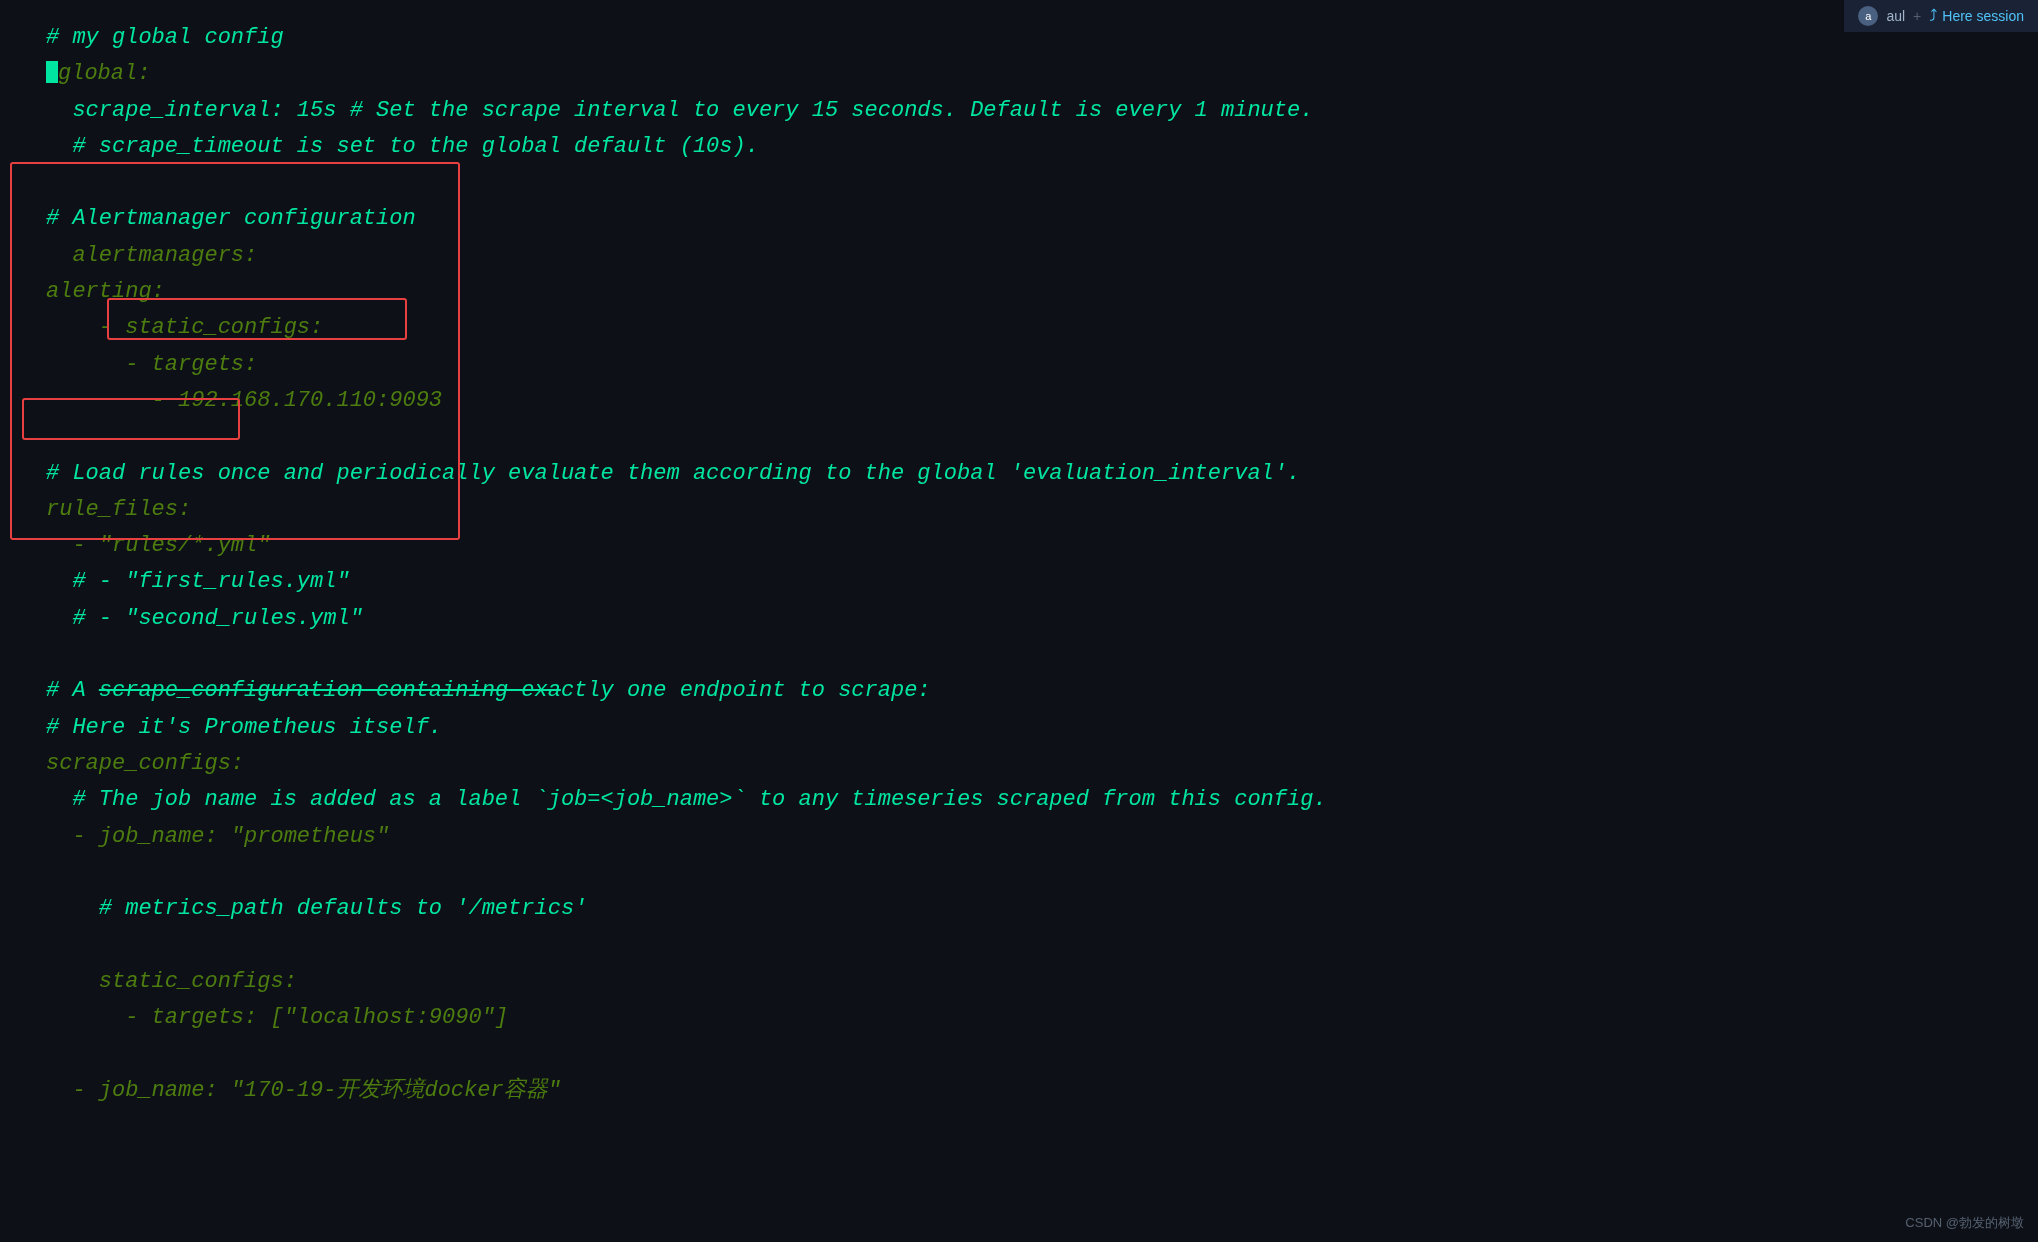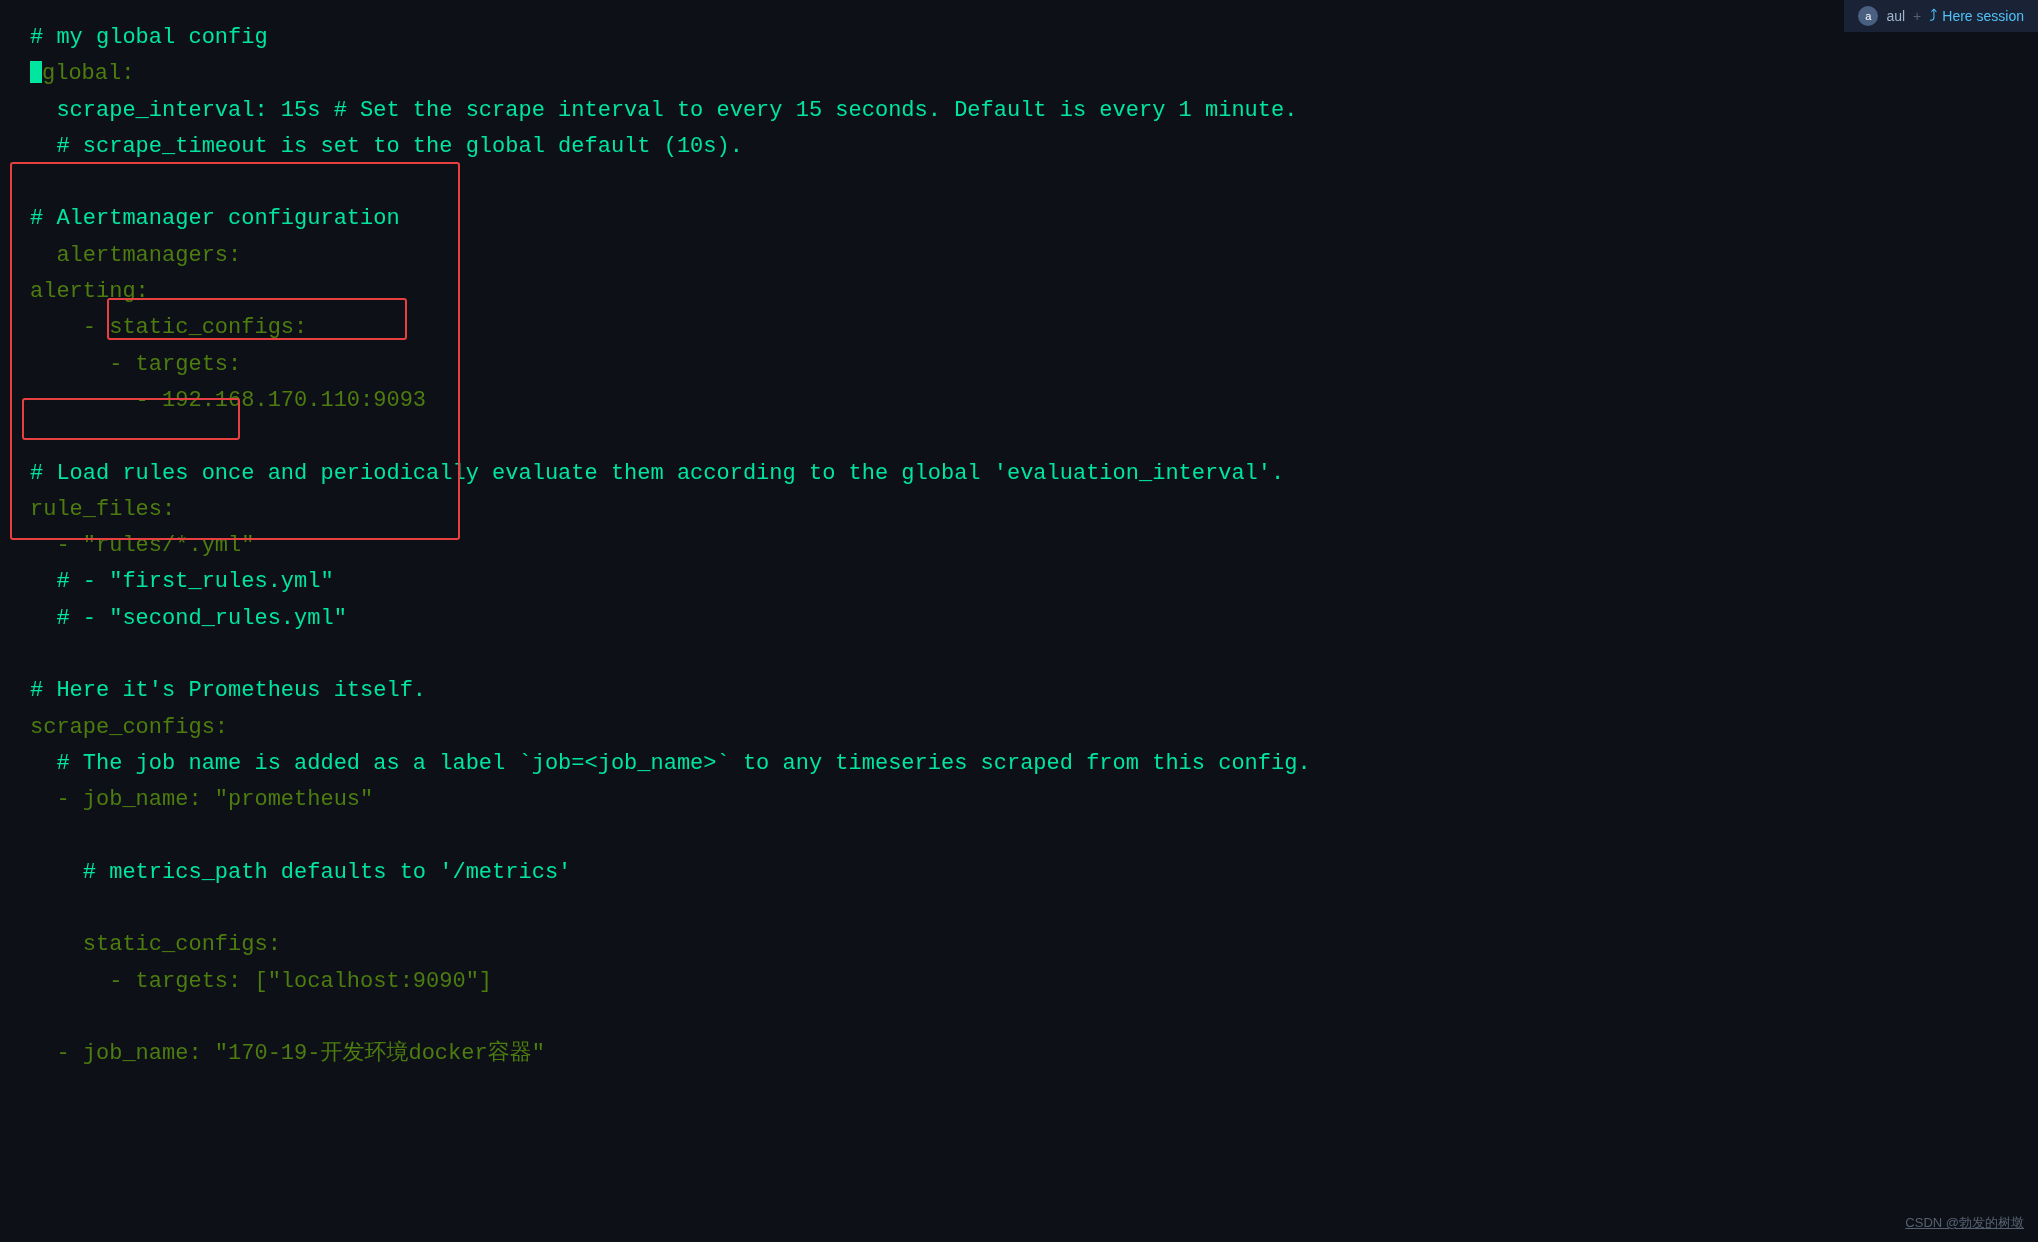--- a/index.html
+++ b/index.html
@@ -8,23 +8,24 @@
       font-family: 'Courier New', Courier, monospace;
       font-size: 22px;
       color: #00e5a0;
       width: 2038px;
       min-height: 1242px;
       position: relative;
       overflow: hidden;
     }
 
     .code-area {
-      padding: 20px 30px;
+      padding: 20px 46px;
       line-height: 1.65;
       position: relative;
+      font-style: italic;
     }
 
     .line {
       display: block;
       white-space: pre;
       color: #4d7c0f;
     }
 
     .comment {
       color: #00e5a0;
@@ -120,21 +121,20 @@
     }
 
     
     .watermark {
       position: fixed;
       bottom: 10px;
       right: 14px;
       font-family: Arial, sans-serif;
       font-size: 13px;
       color: #556070;
-      text-decoration: underline;
     }
 
     
     .cursor {
       display: inline-block;
       width: 12px;
       height: 22px;
       background: #00e5a0;
       vertical-align: middle;
       margin-bottom: 2px;
@@ -189,20 +189,21 @@
   <span class="line">rule_files:</span>
 
   <span class="line">  - "rules/*.yml"</span>
 
   <span class="line comment">  # - "first_rules.yml"</span>
 
   <span class="line comment">  # - "second_rules.yml"</span>
 
   <span class="line"> </span>
 
+  <span class="line comment"># A <span class="strikethrough">scrape_configuration containing exa</span>ctly one endpoint to scrape:</span>
 
   <span class="line comment"># Here it's Prometheus itself.</span>
 
   <span class="line">scrape_configs:</span>
 
   <span class="line comment">  # The job name is added as a label `job=&lt;job_name&gt;` to any timeseries scraped from this config.</span>
 
   <span class="line">  - job_name: "prometheus"</span>
 
   <span class="line"> </span>

